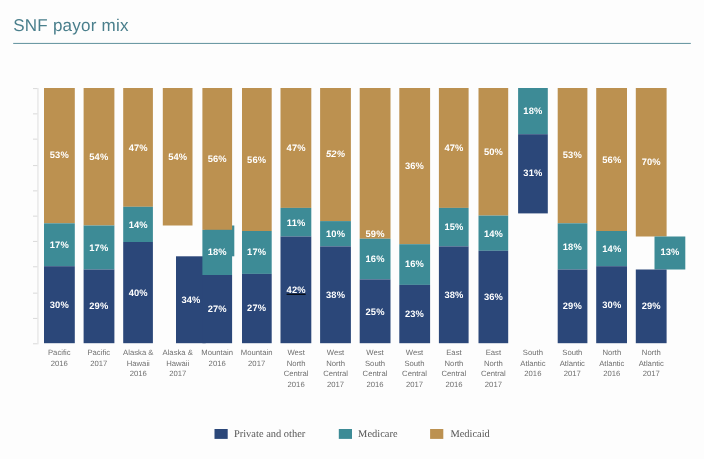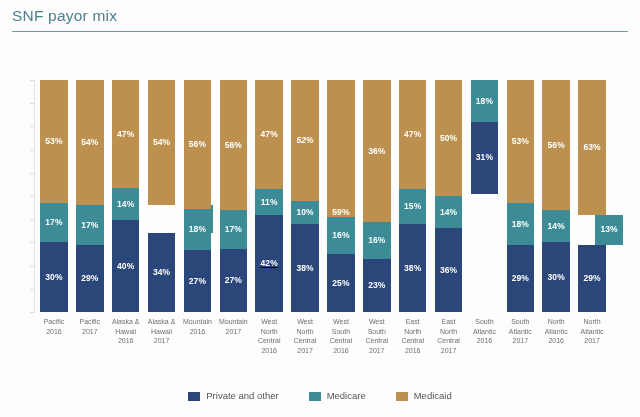--- a/index.html
+++ b/index.html
@@ -12,21 +12,21 @@
     background: #fdfdfd;
     font-family: "Liberation Sans", sans-serif;
     overflow: hidden;
     position: relative;
   }
 
   
   #header {
     position: absolute;
     left: 0;
-    top: 0;
+    top: 8px;
     width: 640px;
     height: 40px;
     text-align: center;
   }
   #page-title {
     position: absolute;
     left: 12px;
     top: 7px;
     font-size: 15.5px;
     color: #4a7f8c;
@@ -128,22 +128,23 @@
     top: 345px;
     width: 640px;
     height: 20px;
     display: flex;
     align-items: center;
     justify-content: center;
     gap: 30px;
   }
   .legend-item {
     display: flex;
-    align-items: flex-end;
+    align-items: flex-start;
     gap: 6px;
+    font-family: Liberation Serif, serif;
   }
   .legend-swatch {
     width: 12px;
     height: 9px;
     flex: none;
   }
   .legend-label {
     font-size: 9.5px;
     color: #555555;
     white-space: nowrap;
@@ -213,21 +214,21 @@
         </div>
       </div>
       <div class="bar-col" style="left: 111.812px; width: 27.5px;">
         <div class="bar">
           <div class="seg seg-medicaid" style="height: 54%;">
             <span class="seg-label">54%</span>
           </div>
           <div class="seg seg-medicare" style="height: 12%; margin-left: 38px;">
             <span class="seg-label">12%</span>
           </div>
-          <div class="seg seg-private" style="height: 34%;">
+          <div class="seg seg-private" style="height: 34%; margin-left: 12px;">
             <span class="seg-label">34%</span>
           </div>
         </div>
       </div>
       <div class="bar-col" style="left: 147.688px; width: 27.5px;">
         <div class="bar">
           <div class="seg seg-medicaid" style="height: 56%;">
             <span class="seg-label">56%</span>
           </div>
           <div class="seg seg-medicare" style="height: 18%;">
@@ -361,21 +362,21 @@
             <span class="seg-label">14%</span>
           </div>
           <div class="seg seg-private" style="height: 30%;">
             <span class="seg-label">30%</span>
           </div>
         </div>
       </div>
       <div class="bar-col" style="left: 542.312px; width: 27.5px;">
         <div class="bar">
           <div class="seg seg-medicaid" style="height: 58%;">
-            <span class="seg-label">63%</span>
+            <span class="seg-label">70%</span>
           </div>
           <div class="seg seg-medicare" style="height: 13%; margin-left: 17px;">
             <span class="seg-label">13%</span>
           </div>
           <div class="seg seg-private" style="height: 29%;">
             <span class="seg-label">29%</span>
           </div>
         </div>
       </div>
     </div>

